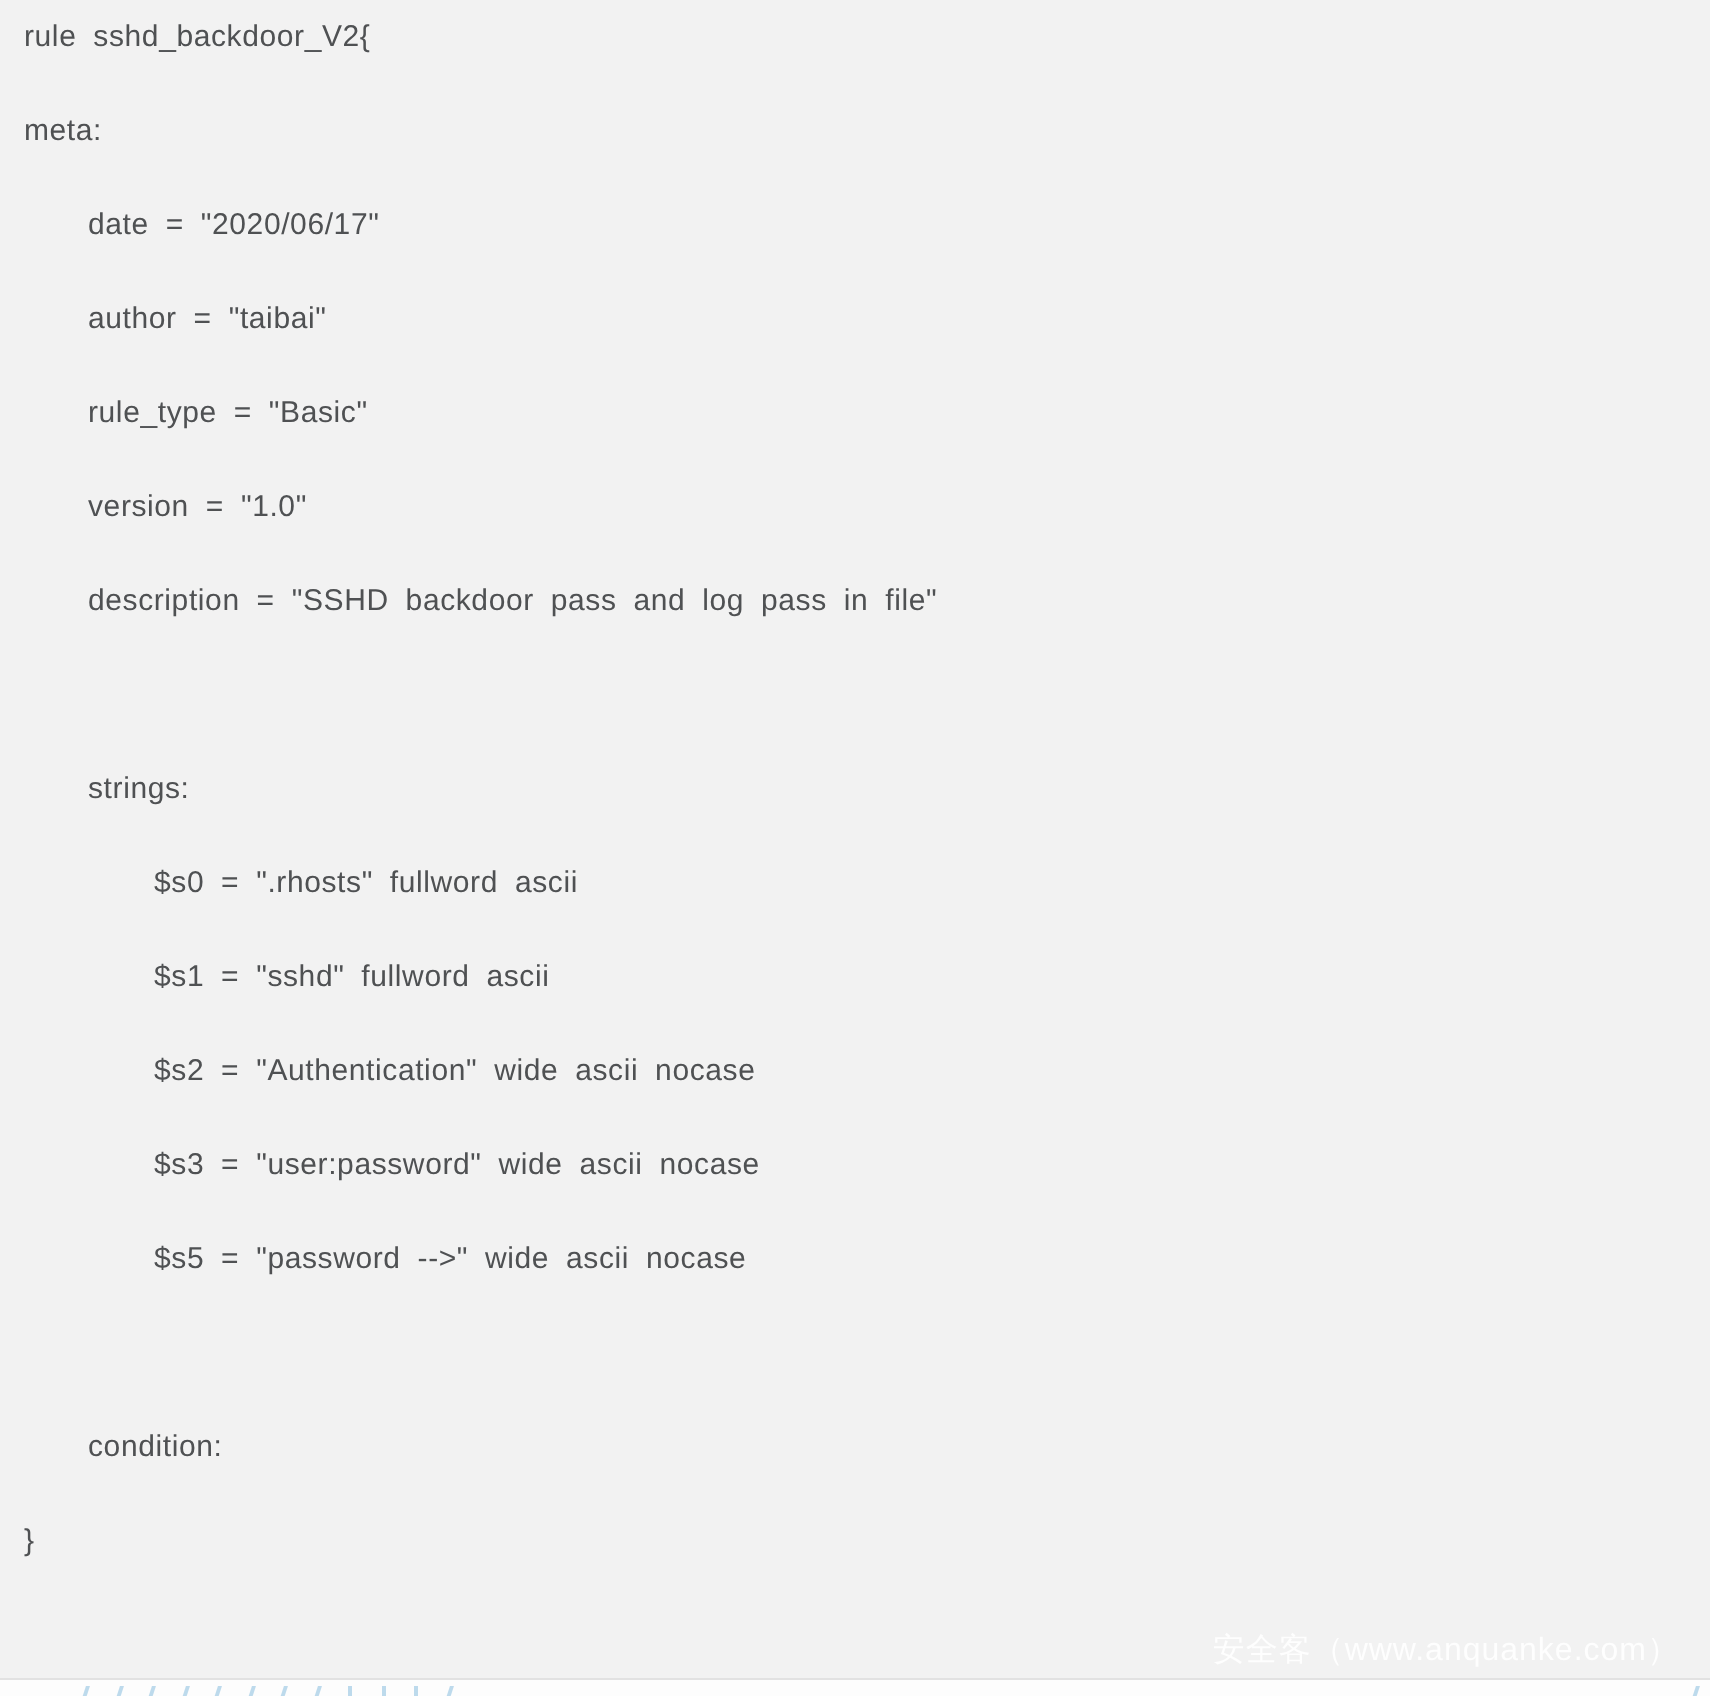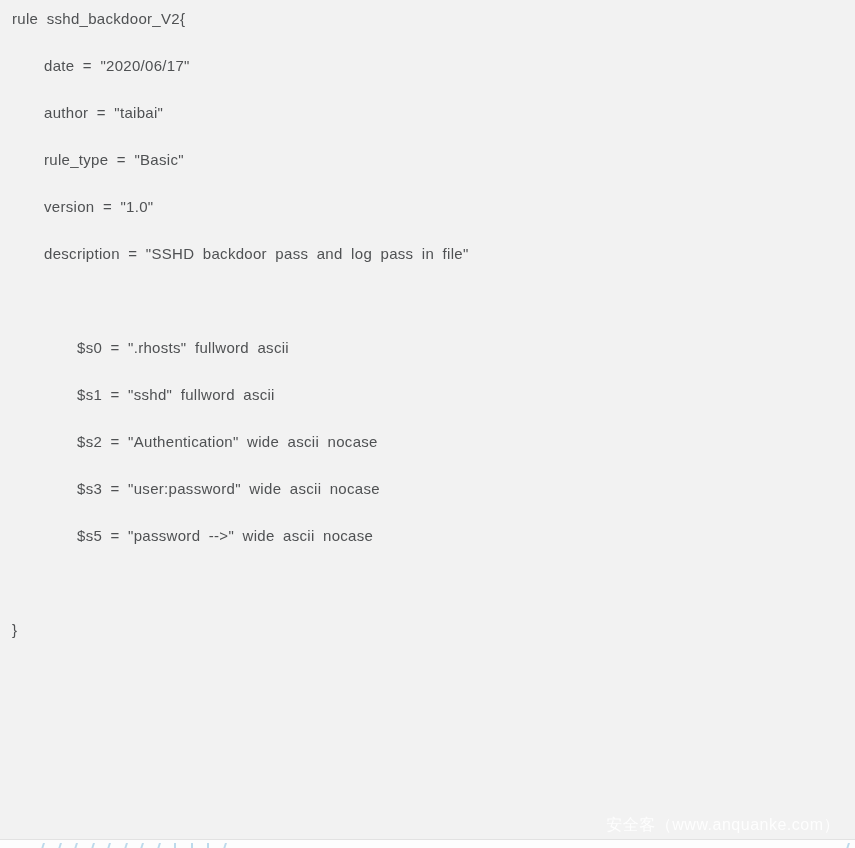--- a/index.html
+++ b/index.html
@@ -67,32 +67,35 @@
     transform: skewX(-18deg);
   }
 </style>
 </head>
 <body>
 
 <div class="page">
 
   <div class="code-area">
     <div class="code-line" data-indent="0">rule sshd_backdoor_V2{</div>
+    <div class="code-line" data-indent="0">meta:</div>
     <div class="code-line" data-indent="1">date = "2020/06/17"</div>
     <div class="code-line" data-indent="1">author = "taibai"</div>
     <div class="code-line" data-indent="1">rule_type = "Basic"</div>
     <div class="code-line" data-indent="1">version = "1.0"</div>
     <div class="code-line" data-indent="1">description = "SSHD backdoor pass and log pass in file"</div>
     <div class="code-line" data-indent="0"></div>
+    <div class="code-line" data-indent="1">strings:</div>
     <div class="code-line" data-indent="2">$s0 = ".rhosts" fullword ascii</div>
     <div class="code-line" data-indent="2">$s1 = "sshd" fullword ascii</div>
     <div class="code-line" data-indent="2">$s2 = "Authentication" wide ascii nocase</div>
     <div class="code-line" data-indent="2">$s3 = "user:password" wide ascii nocase</div>
     <div class="code-line" data-indent="2">$s5 = "password --&gt;" wide ascii nocase</div>
     <div class="code-line" data-indent="0"></div>
+    <div class="code-line" data-indent="1">condition:</div>
     <div class="code-line" data-indent="0">}</div>
   </div>
 
   <div class="watermark">安全客（www.anquanke.com）</div>
 
   <div class="cutoff-strip">
     <div class="glyph-frags">
       <span class="glyph-frag"></span>
       <span class="glyph-frag"></span>
       <span class="glyph-frag"></span>

